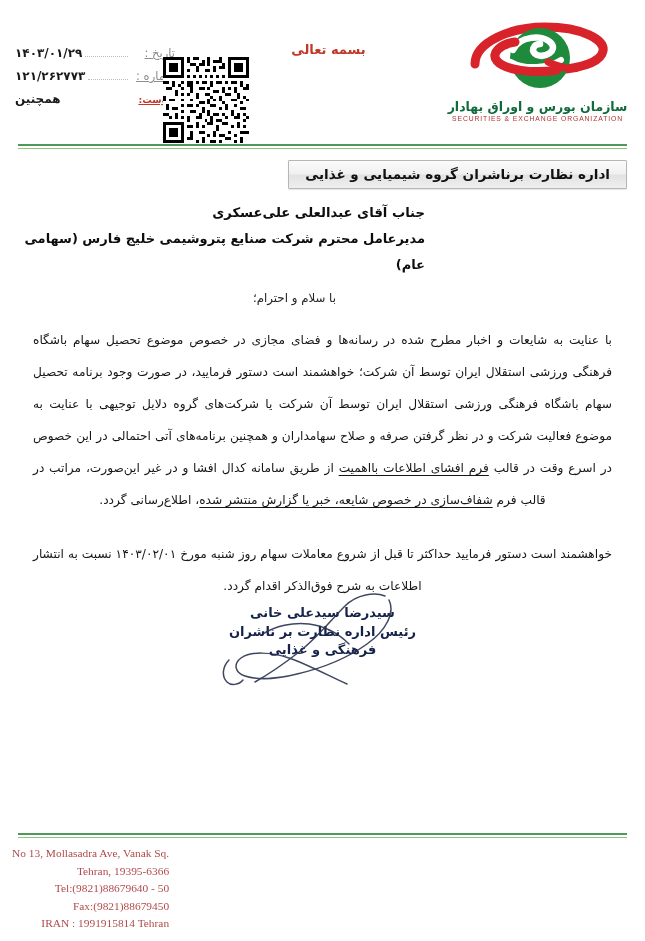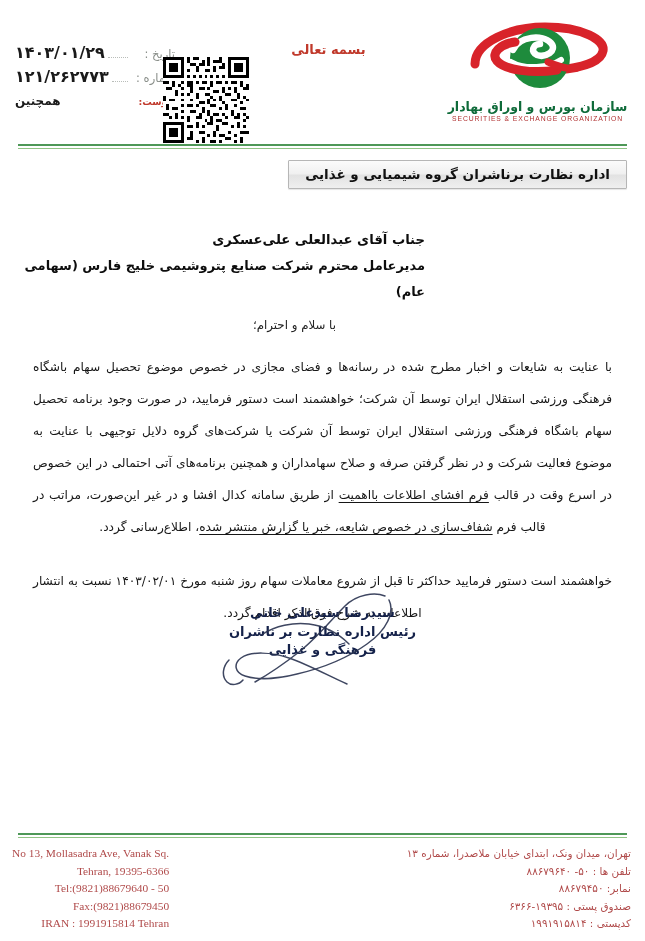--- a/index.html
+++ b/index.html
@@ -44,35 +44,36 @@
     font-size: 11.5px;
     line-height: 14px;
     white-space: nowrap;
   }
   .meta-label {
     color: #8a8f8a;
     font-size: 11.5px;
     width: 44px;
     flex: 0 0 auto;
     text-align: right;
+    text-decoration: underline;
   }
   .meta-label.red {
     color: #c0392b;
     font-weight: bold;
     font-size: 9.5px;
   }
   .meta-dots {
     flex: 1 1 auto;
     border-bottom: 1px dotted #b9bdb9;
     height: 10px;
     margin: 0 3px;
   }
   .meta-value {
     color: #1a1a1a;
-    font-size: 16px;
+    font-size: 12px;
     font-weight: bold;
     flex: 0 0 auto;
     letter-spacing: 0.3px;
   }
   .meta-value.plain {
     font-weight: bold;
     font-size: 12px;
   }
 
   #basmala {
@@ -165,21 +166,20 @@
     direction: rtl;
   }
 
   
   #body {
     position: absolute;
     right: 24px;
     left: 24px;
     top: 200px;
     direction: rtl;
-    margin-top: 27px;
   }
 
   .addressee {
     text-align: right;
     padding-right: 196px;
     font-size: 13.2px;
     font-weight: bold;
     color: #0d0d0d;
     line-height: 26px;
     letter-spacing: 0.1px;
@@ -520,22 +520,15 @@
   </div>
 
   <div id="footer">
     <div id="footer-en">
       <div>No 13, Mollasadra Ave, Vanak Sq.</div>
       <div>Tehran, 19395-6366</div>
       <div>Tel:(9821)88679640 - 50</div>
       <div>Fax:(9821)88679450</div>
       <div>IRAN : 1991915814 Tehran</div>
     </div>
-    <div id="footer-fa">
-      <div class="fa-row">تهران، میدان ونک، ابتدای خیابان ملاصدرا، شماره ۱۳</div>
-      <div class="fa-row">تلفن ها : ۵۰- ۸۸۶۷۹۶۴۰</div>
-      <div class="fa-row">نمابر: ۸۸۶۷۹۴۵۰</div>
-      <div class="fa-row">صندوق پستی : ۱۹۳۹۵-۶۳۶۶</div>
-      <div class="fa-row">کدپستی : ۱۹۹۱۹۱۵۸۱۴</div>
-    </div>
   </div>
 
 </div>
 
 </body></html>

